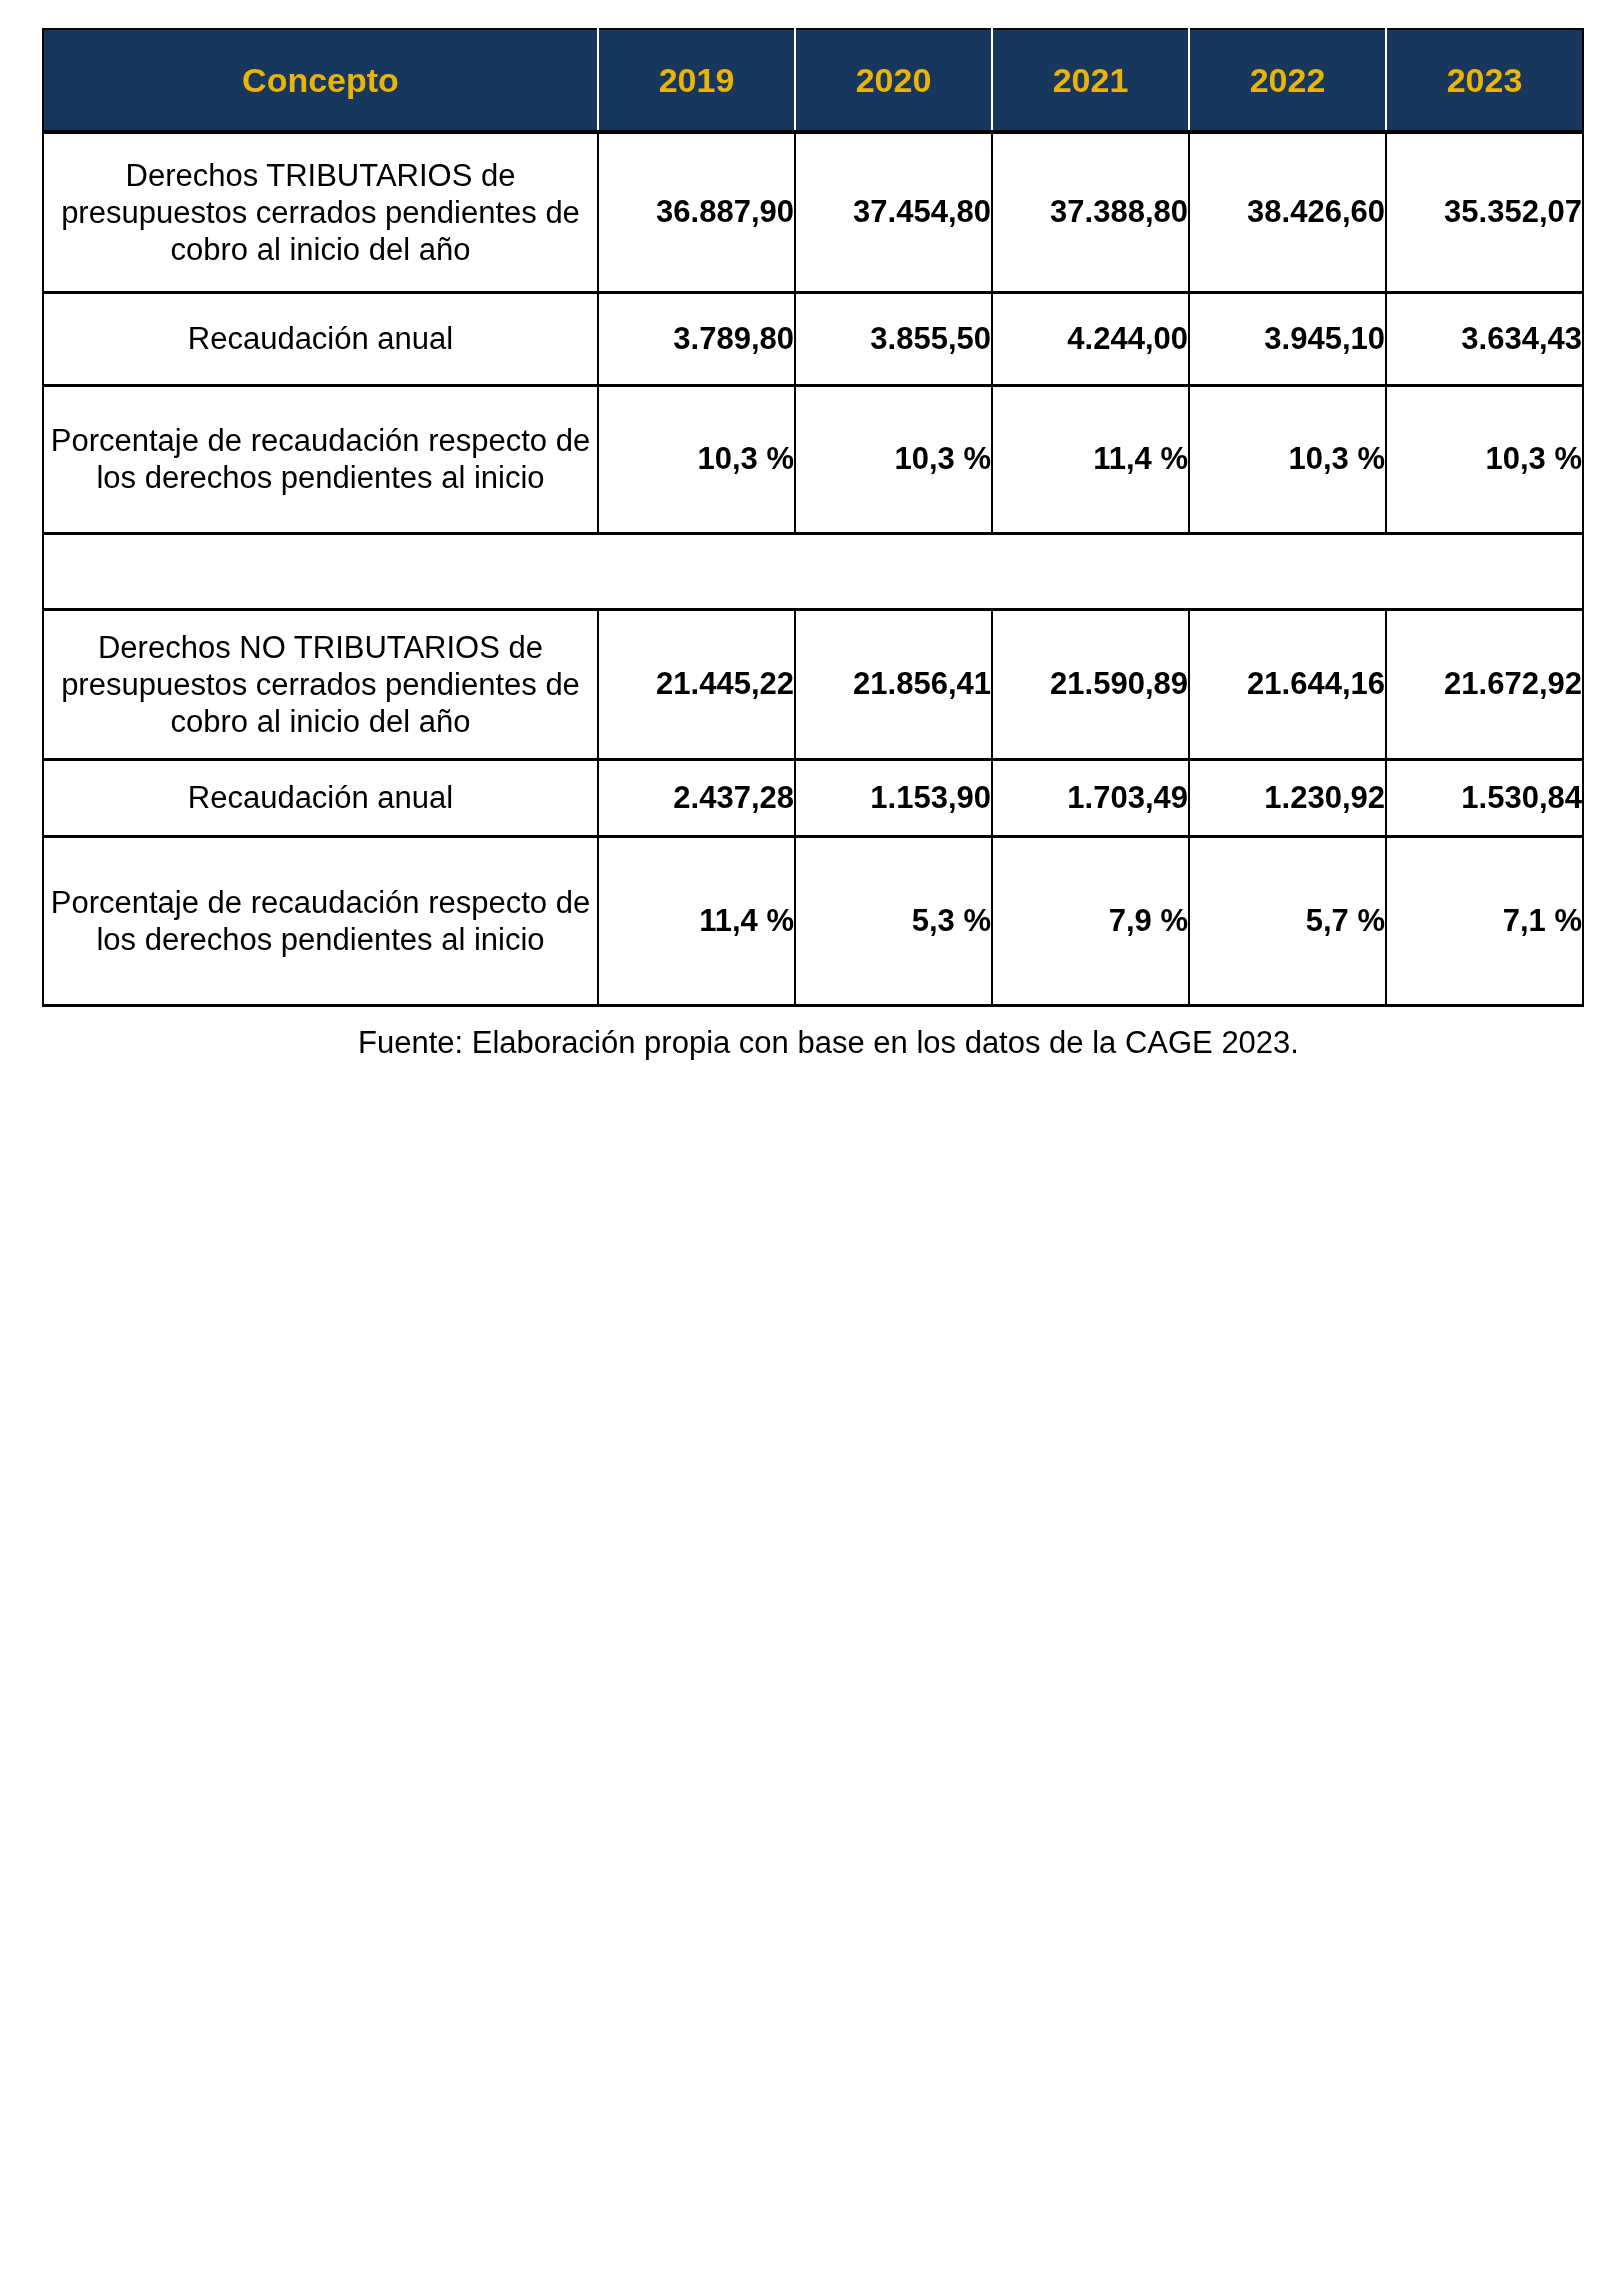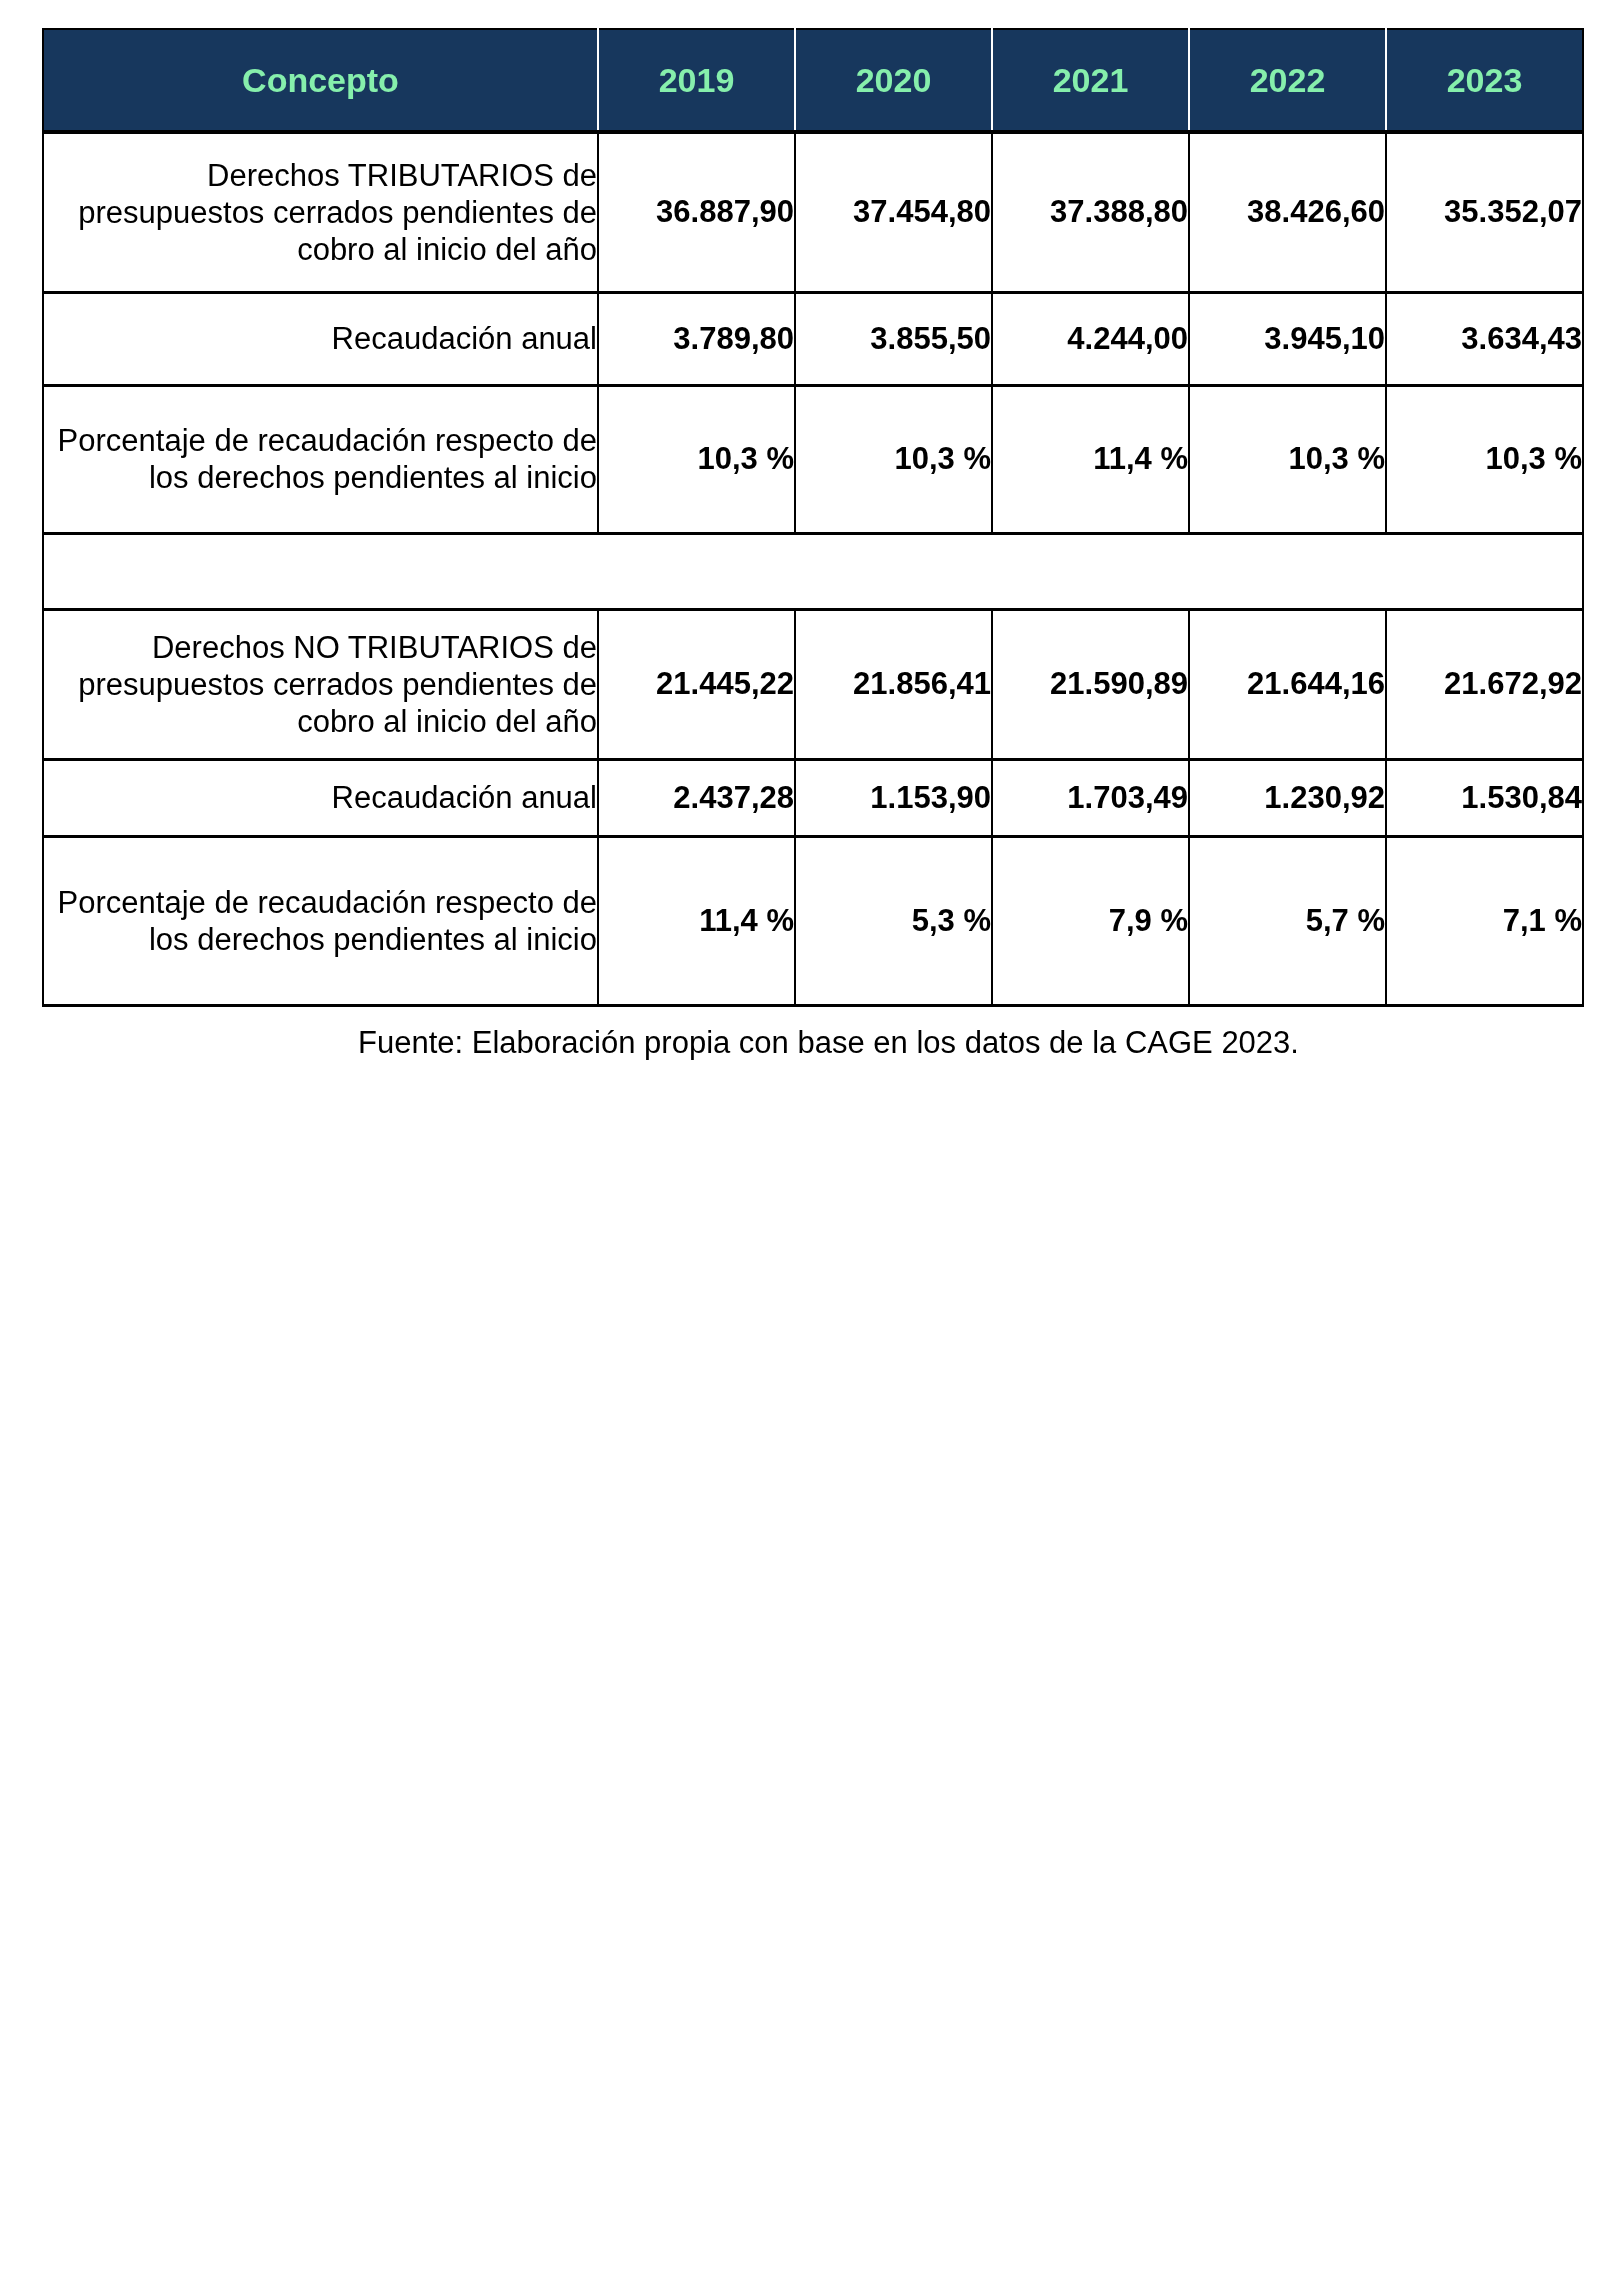--- a/index.html
+++ b/index.html
@@ -42,42 +42,42 @@
     table-layout: fixed;
     margin-left: 42px;
     margin-top: 28px;
     width: 1541px;
     border: 2.5px solid #000000;
   }
   col.col-concepto { width: 555px; }
   col.col-year     { width: 197px; }
   table.annex-table th {
     background: #17375D;
-    color: #86efac;
+    color: #eab308;
     font-size: 34px;
     font-weight: bold;
     text-align: center;
     vertical-align: middle;
     border-bottom: 4.1px solid #000000;
     padding: 0;
   }
   table.annex-table th + th {
     border-left: 2.5px solid #FFFFFF;
   }
   table.annex-table td {
     border-left: 2.5px solid #000000;
     border-right: 2.5px solid #000000;
     border-top: 3.3px solid #000000;
     border-bottom: 3.3px solid #000000;
     font-size: 31px;
     vertical-align: middle;
     padding: 0;
   }
   td.concepto-cell {
-    text-align: right;
+    text-align: center;
     padding-left: 16.5px;
     padding-right: 6.6px;
     line-height: 37px;
   }
   td.value-cell {
     text-align: right;
     white-space: nowrap;
     font-weight: bold;
   }
   tr.row-header  { height: 103px; }

